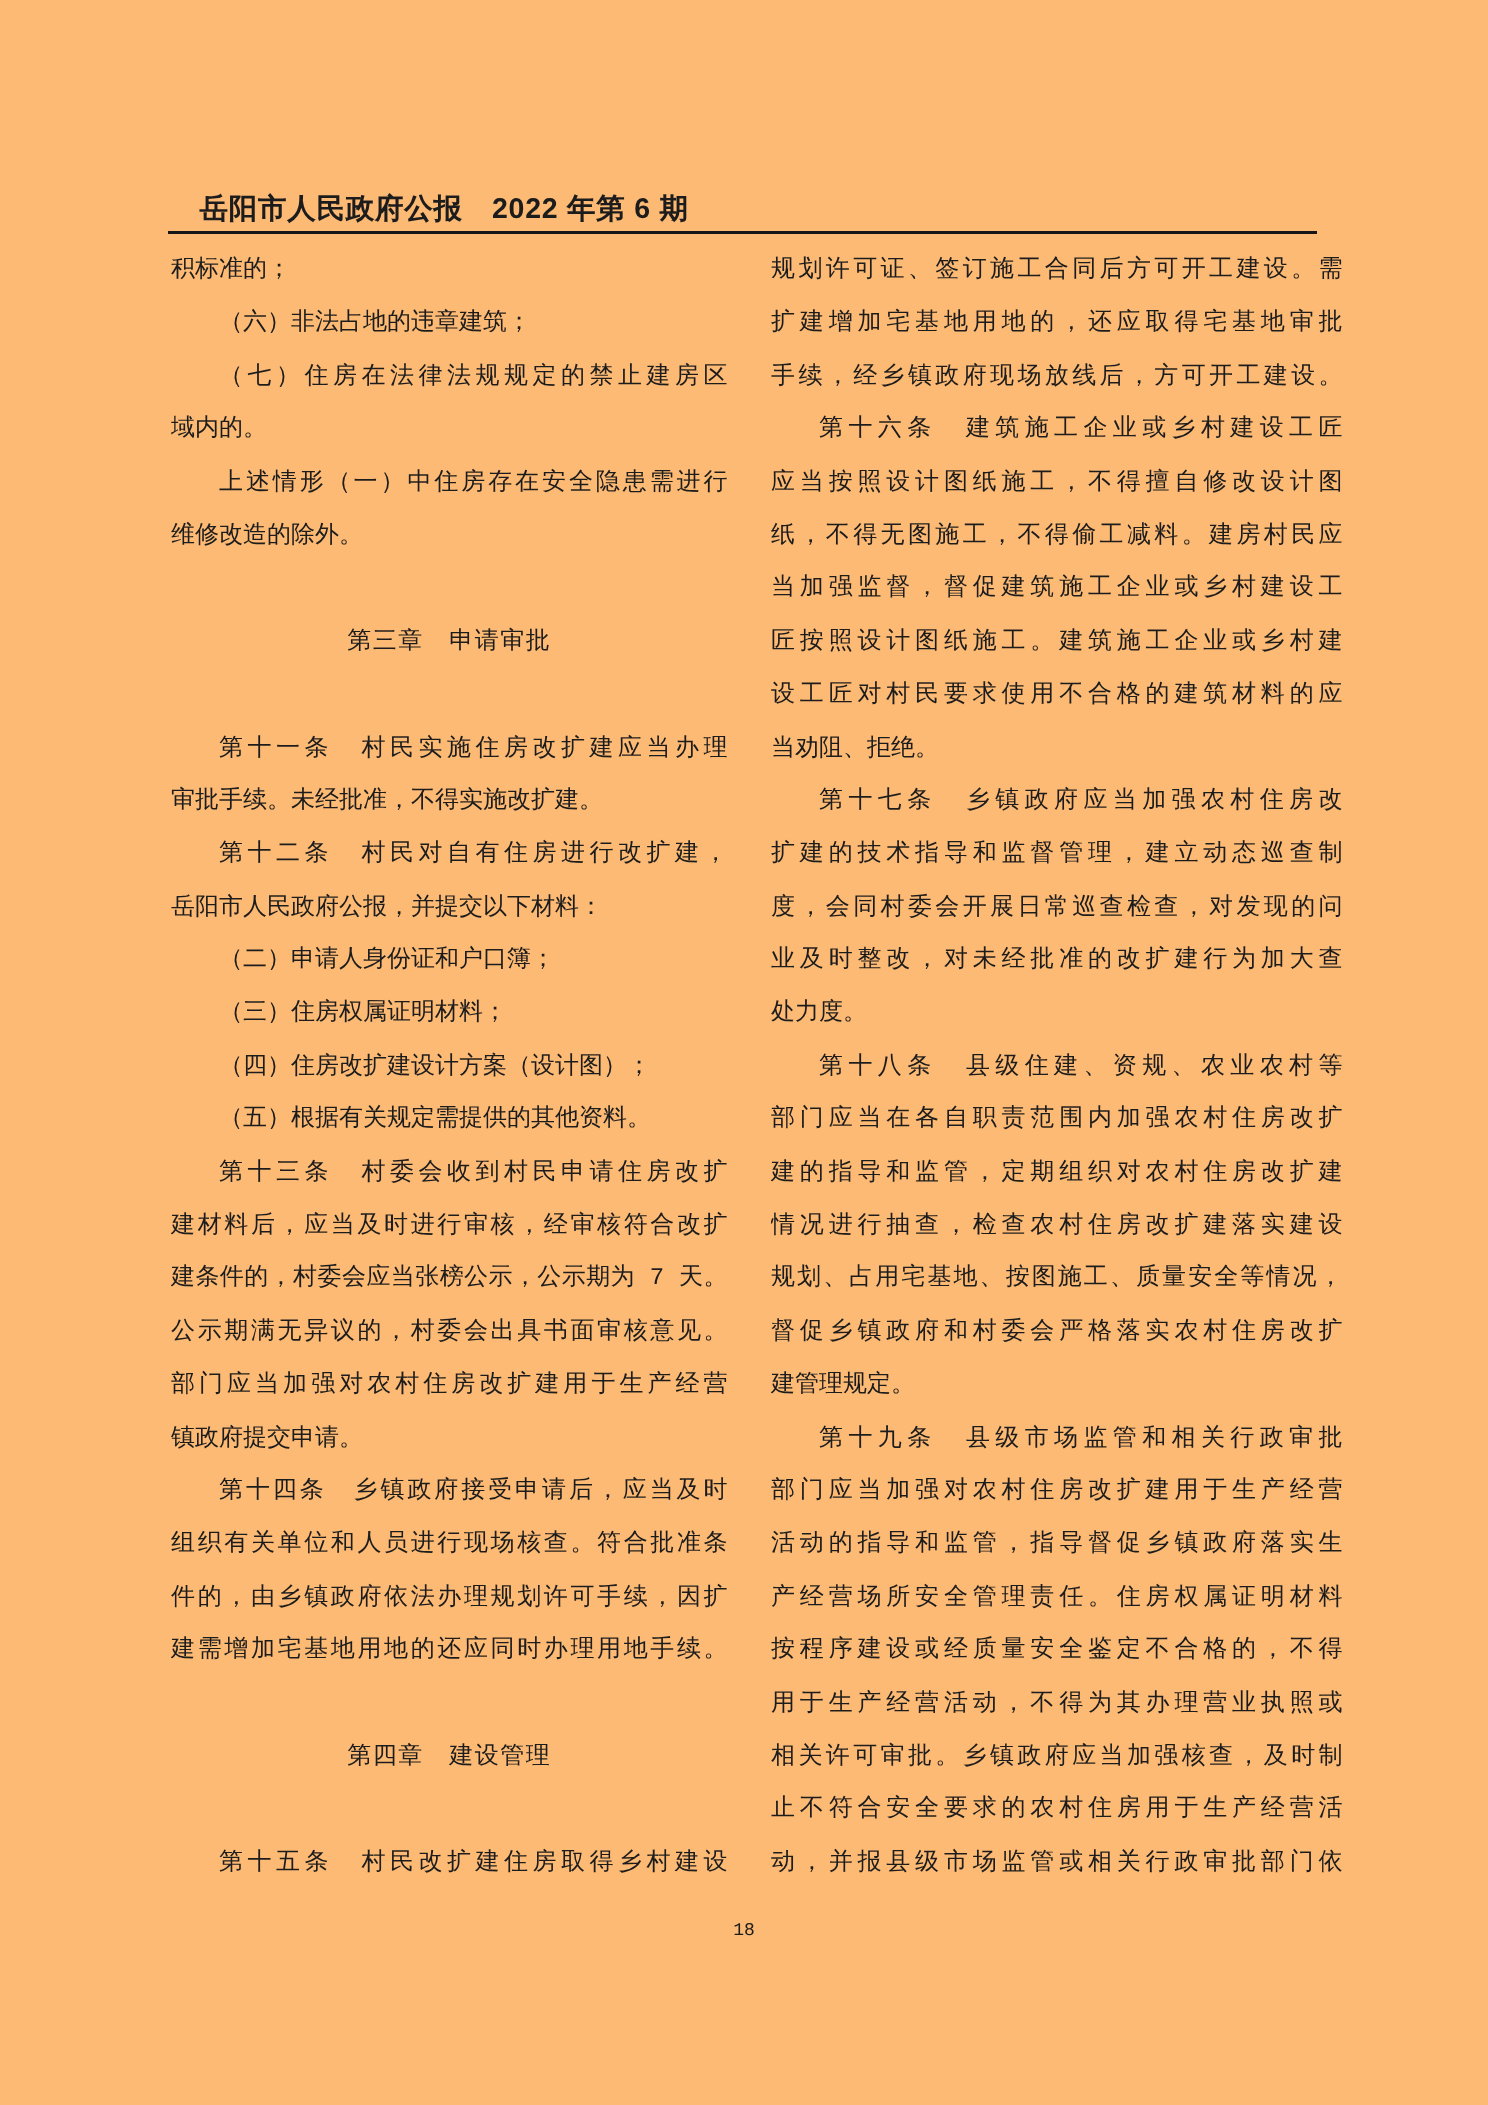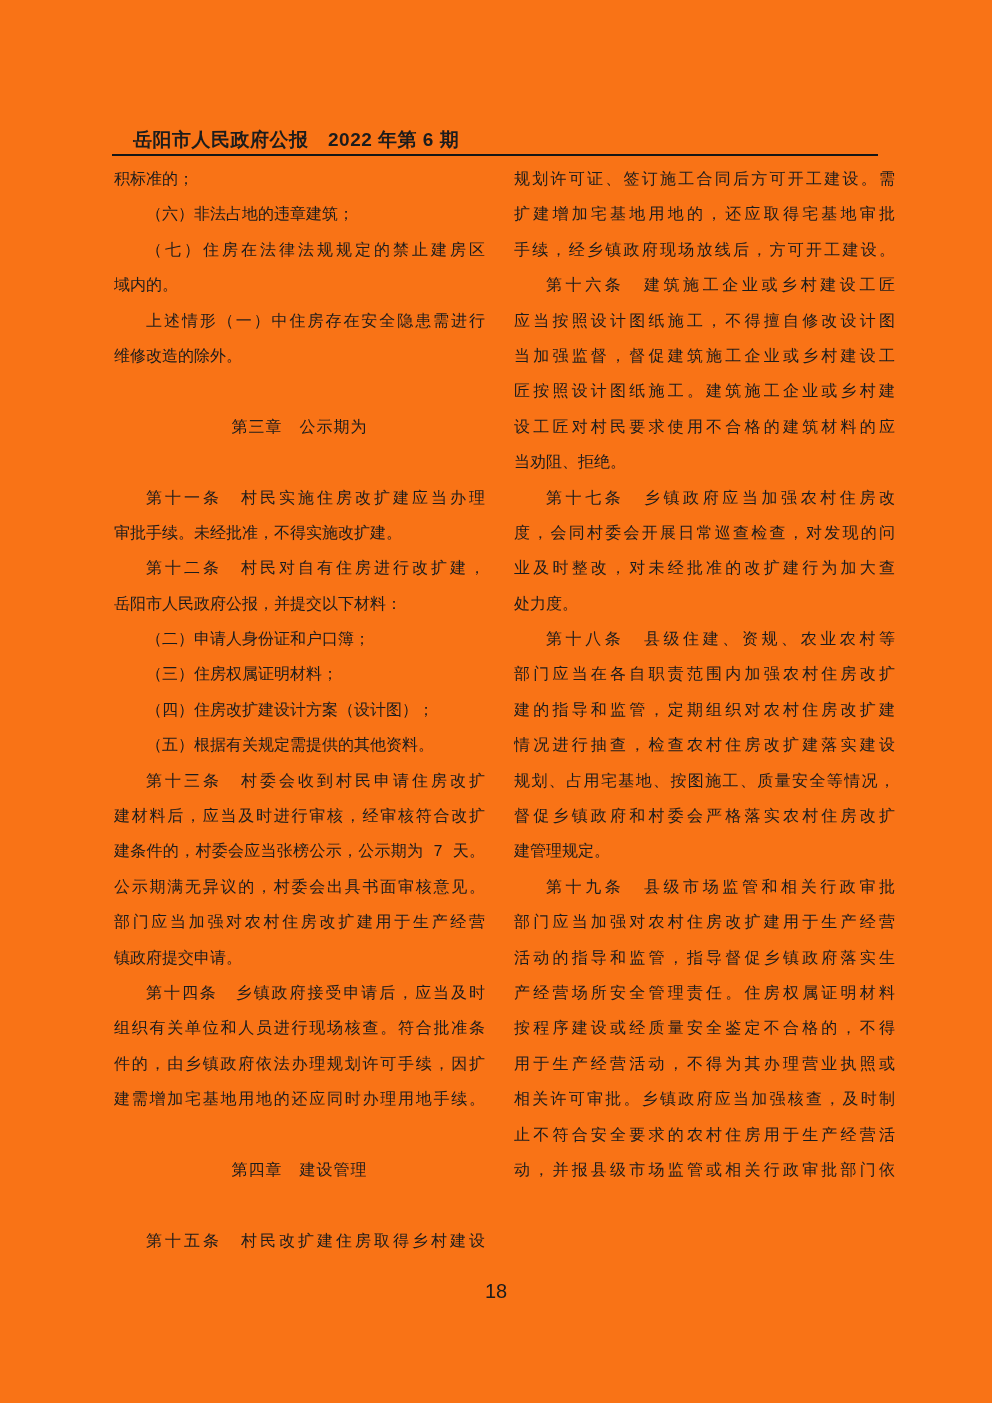--- a/index.html
+++ b/index.html
@@ -1,21 +1,21 @@
 <!DOCTYPE html>
 <html lang="zh"><head>
 <meta charset="utf-8">
 <style>
   html,body { margin:0; padding:0; background:#e8e8e8; }
   .page {
     position: relative;
     width: 992px;
     height: 1403px;
     margin: 0 auto;
-    background: #f97316;
+    background: #fdba74;
     overflow: hidden;
     color: #1c1c1c;
   }
   
   .masthead {
     position: absolute;
     left: 133px;
     top: 128px;
     font-family: "Liberation Sans", "DejaVu Sans", sans-serif;
     font-weight: 700;
@@ -62,40 +62,40 @@
     letter-spacing: 1px;
   }
   .line.blank { }
   
   .page-number {
     position: absolute;
     left: 0;
     right: 0;
     top: 1280px;
     text-align: center;
-    font-family: Liberation Sans, sans-serif;
-    font-size: 20px;
+    font-family: Liberation Mono, monospace;
+    font-size: 12px;
   }
 </style>
 </head>
 <body>
 
 <div class="page">
   <div class="masthead">岳阳市人民政府公报　2022 年第 6 期</div>
   <div class="masthead-rule"></div>
 
   <div class="col col-left" id="col-left">
       <div class="line">积标准的；</div>
       <div class="line indent">（六）非法占地的违章建筑；</div>
       <div class="line indent fill">（七）住房在法律法规规定的禁止建房区</div>
       <div class="line">域内的。</div>
       <div class="line indent fill">上述情形（一）中住房存在安全隐患需进行</div>
       <div class="line">维修改造的除外。</div>
       <div class="line blank"></div>
-      <div class="line heading">第三章　公示期为</div>
+      <div class="line heading">第三章　申请审批</div>
       <div class="line blank"></div>
       <div class="line indent fill">第十一条　村民实施住房改扩建应当办理</div>
       <div class="line">审批手续。未经批准，不得实施改扩建。</div>
       <div class="line indent fill">第十二条　村民对自有住房进行改扩建，</div>
       <div class="line">岳阳市人民政府公报，并提交以下材料：</div>
       <div class="line indent">（二）申请人身份证和户口簿；</div>
       <div class="line indent">（三）住房权属证明材料；</div>
       <div class="line indent">（四）住房改扩建设计方案（设计图）；</div>
       <div class="line indent">（五）根据有关规定需提供的其他资料。</div>
       <div class="line indent fill">第十三条　村委会收到村民申请住房改扩</div>
@@ -113,25 +113,27 @@
       <div class="line blank"></div>
       <div class="line indent fill">第十五条　村民改扩建住房取得乡村建设</div>
     </div>
 
   <div class="col col-right" id="col-right">
       <div class="line fill">规划许可证、签订施工合同后方可开工建设。需</div>
       <div class="line fill">扩建增加宅基地用地的，还应取得宅基地审批</div>
       <div class="line fill">手续，经乡镇政府现场放线后，方可开工建设。</div>
       <div class="line indent fill">第十六条　建筑施工企业或乡村建设工匠</div>
       <div class="line fill">应当按照设计图纸施工，不得擅自修改设计图</div>
+      <div class="line fill">纸，不得无图施工，不得偷工减料。建房村民应</div>
       <div class="line fill">当加强监督，督促建筑施工企业或乡村建设工</div>
       <div class="line fill">匠按照设计图纸施工。建筑施工企业或乡村建</div>
       <div class="line fill">设工匠对村民要求使用不合格的建筑材料的应</div>
       <div class="line">当劝阻、拒绝。</div>
       <div class="line indent fill">第十七条　乡镇政府应当加强农村住房改</div>
+      <div class="line fill">扩建的技术指导和监督管理，建立动态巡查制</div>
       <div class="line fill">度，会同村委会开展日常巡查检查，对发现的问</div>
       <div class="line fill">业及时整改，对未经批准的改扩建行为加大查</div>
       <div class="line">处力度。</div>
       <div class="line indent fill">第十八条　县级住建、资规、农业农村等</div>
       <div class="line fill">部门应当在各自职责范围内加强农村住房改扩</div>
       <div class="line fill">建的指导和监管，定期组织对农村住房改扩建</div>
       <div class="line fill">情况进行抽查，检查农村住房改扩建落实建设</div>
       <div class="line fill">规划、占用宅基地、按图施工、质量安全等情况，</div>
       <div class="line fill">督促乡镇政府和村委会严格落实农村住房改扩</div>
       <div class="line">建管理规定。</div>

